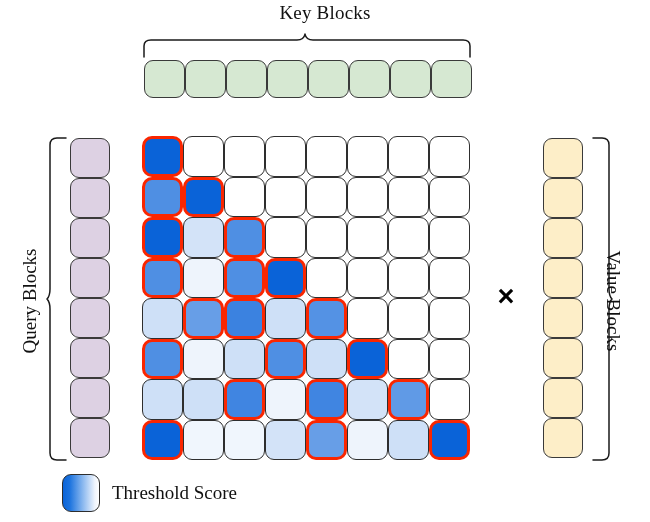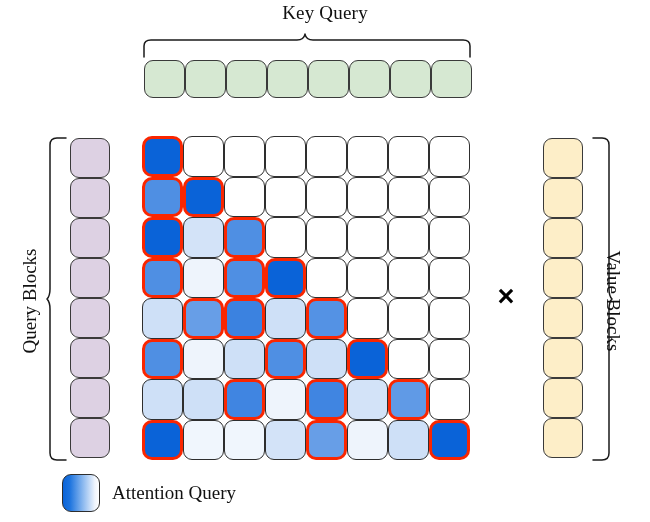--- a/index.html
+++ b/index.html
@@ -138,21 +138,21 @@
   .legend-text {
     font-size: 19px;
     white-space: nowrap;
   }
 
   svg { display: block; overflow: visible; }
 </style>
 </head>
 <body>
 
-<div class="label-h" id="key-blocks-title" style="left:0; top:2px; width:650px; text-align:center;">Key Query</div>
+<div class="label-h" id="key-blocks-title" style="left:0; top:2px; width:650px; text-align:center;">Key Blocks</div>
 
 <svg class="abs" style="left:142px; top:32px;" width="330" height="26" viewBox="0 0 330 26">
   <path d="M2,25 L2,14 Q2,8 9,8 L155,8 Q162,8 163,2 Q164,8 171,8 L321,8 Q328,8 328,14 L328,25" fill="none" stroke="#1a1a1a" stroke-width="1.5" stroke-linecap="round" stroke-linejoin="round"></path>
 </svg>
 
 <div id="key-blocks-row">
   <div class="blk" style="left:144px;  top:60px; width:41px; height:38px;"></div>
   <div class="blk" style="left:185px;  top:60px; width:41px; height:38px;"></div>
   <div class="blk" style="left:226px;  top:60px; width:41px; height:38px;"></div>
   <div class="blk" style="left:267px;  top:60px; width:41px; height:38px;"></div>
@@ -261,15 +261,15 @@
 
 <svg class="abs" style="left:591px; top:136px;" width="22" height="326" viewBox="0 0 22 326">
   <path d="M2,2 L11,2 Q18,2 18,9 L18,153 Q18,160 21,163 Q18,166 18,173 L18,317 Q18,324 11,324 L2,324" fill="none" stroke="#1a1a1a" stroke-width="1.5" stroke-linecap="round" stroke-linejoin="round"></path>
 </svg>
 
 <div class="label-v" id="value-blocks-label">Value Blocks</div>
 
 <div id="legend">
   <div class="legend-item" style="left:0; top:2px;">
     <div class="legend-swatch" id="attention-score-swatch"></div>
-    <span class="legend-text">Attention Query</span>
+    <span class="legend-text">Threshold Score</span>
   </div>
 </div>
 
 </body></html>

